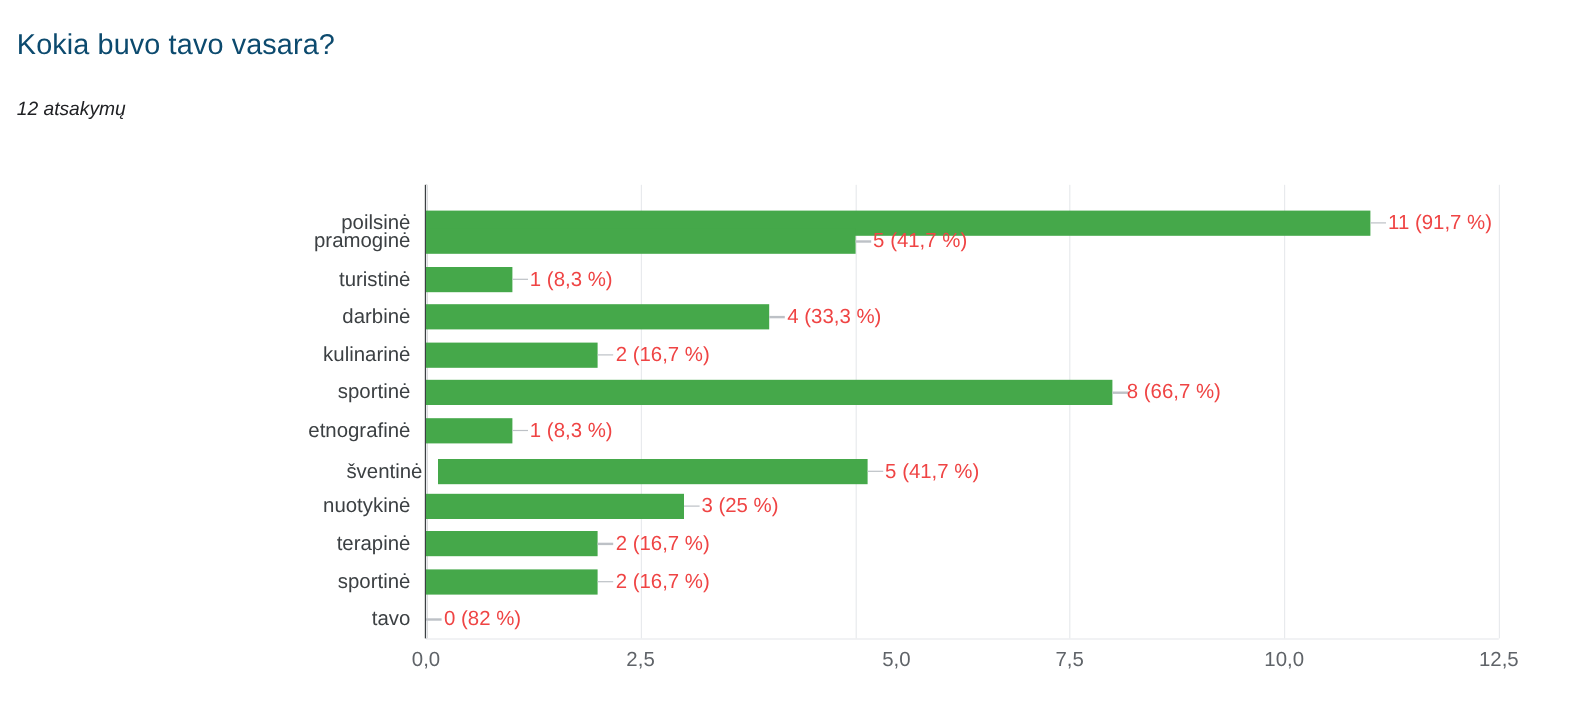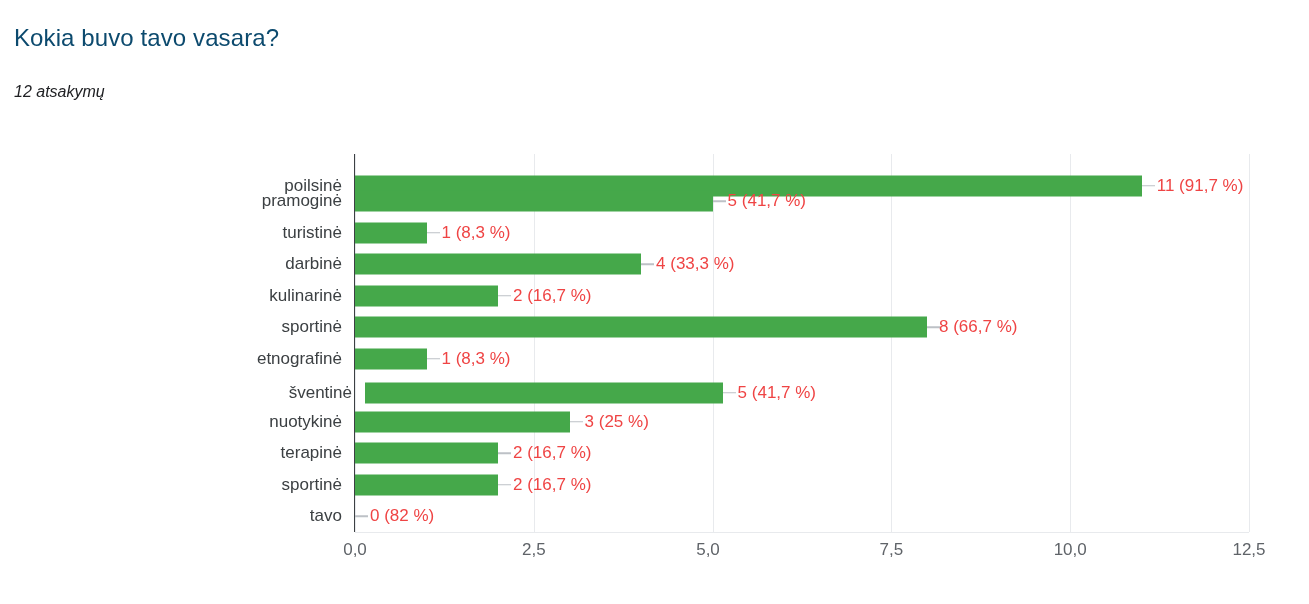--- a/index.html
+++ b/index.html
@@ -220,17 +220,17 @@
         <div class="cat-label">tavo</div>
         <div class="leader" style="left: 0px;"></div>
         <div class="value-label" style="left: 13px;">0 (82 %)</div>
       </div>
     </div>
 </div>
 
 <div id="xticks">
     <div class="tick-label" style="left: 355px;">0,0</div>
     <div class="tick-label" style="left: 533.8px;">2,5</div>
-    <div class="tick-label" style="left: 708px; text-align: right;">5,0</div>
+    <div class="tick-label" style="left: 747px; text-align: right;">5,0</div>
     <div class="tick-label" style="left: 891.4px;">7,5</div>
     <div class="tick-label" style="left: 1070.2px;">10,0</div>
     <div class="tick-label" style="left: 1249px;">12,5</div>
   </div>
 
 </body></html>

